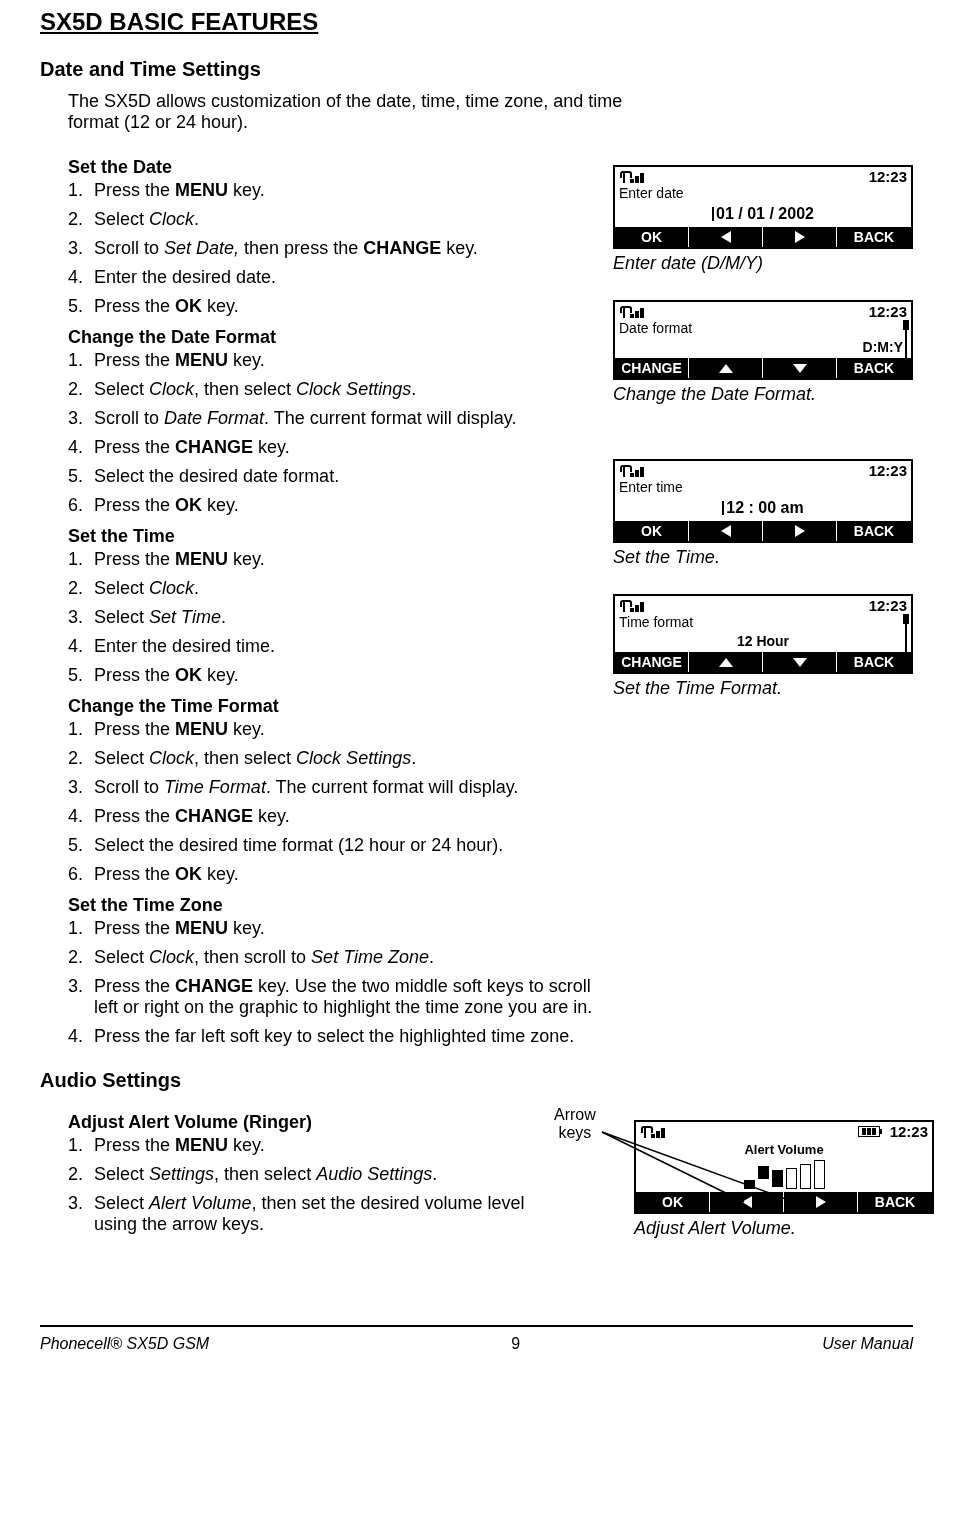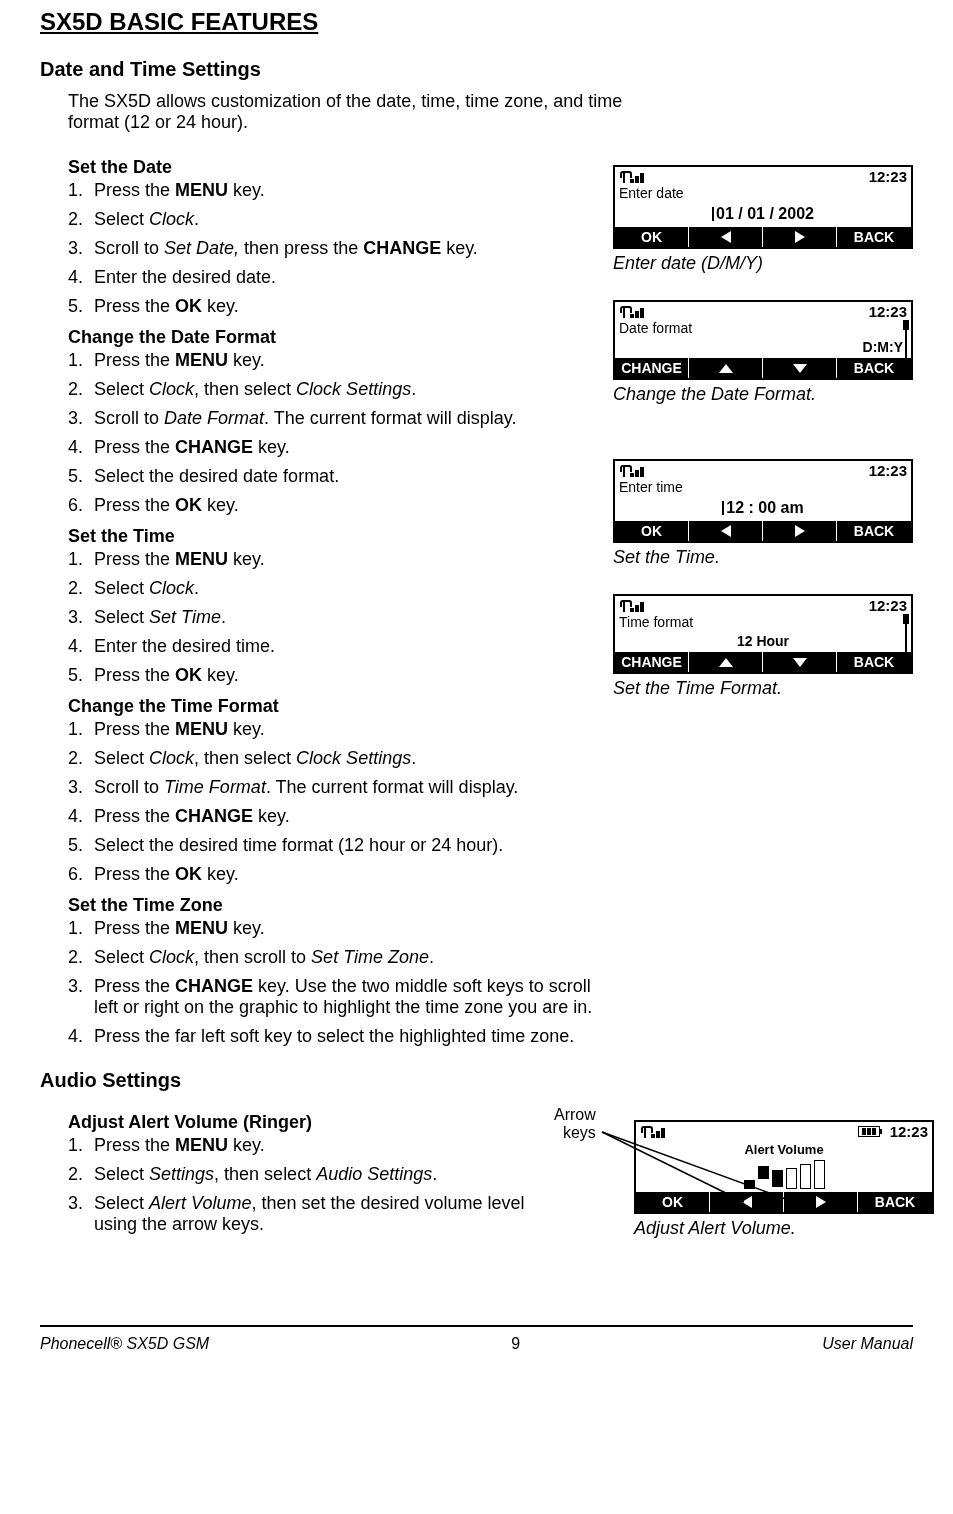--- a/index.html
+++ b/index.html
@@ -48,21 +48,21 @@
   
   .vbars{display:flex;align-items:flex-end;gap:3px;}
   .vbars .vb{width:11px;border:1px solid #000;}
   .vbars .vb.f{background:#000;}
   .vbars .h1{height:9px;} .vbars .h2{height:13px;} .vbars .h3{height:17px;} .vbars .h4{height:21px;} .vbars .h5{height:25px;} .vbars .h6{height:29px;}
   .scrollmark{position:absolute;right:2px;top:0;width:6px;height:40px;}
   .scrollmark .track{position:absolute;left:2px;top:0;width:2px;height:40px;background:#000;}
   .scrollmark .thumb{position:absolute;left:0;width:6px;height:10px;background:#000;}
   .volwrap{position:relative;height:52px;display:flex;align-items:center;justify-content:center;}
   .volwrap .vtitle{position:absolute;top:2px;width:100%;text-align:center;font-size:13px;font-weight:bold;}
-  .anno-label{position:absolute;font-size:16px;text-align:right;line-height:18px;}
+  .anno-label{position:absolute;font-size:16px;text-align:center;line-height:18px;}
   svg.anno{position:absolute;overflow:visible;}
   
   .footer{border-top:2px solid #000;margin-top:60px;display:flex;justify-content:space-between;font-size:16px;padding-top:8px;font-style:italic;}
   .footer .center{font-style:normal;}
 </style>
 </head>
 <body>
 
 <div class="page">
 

